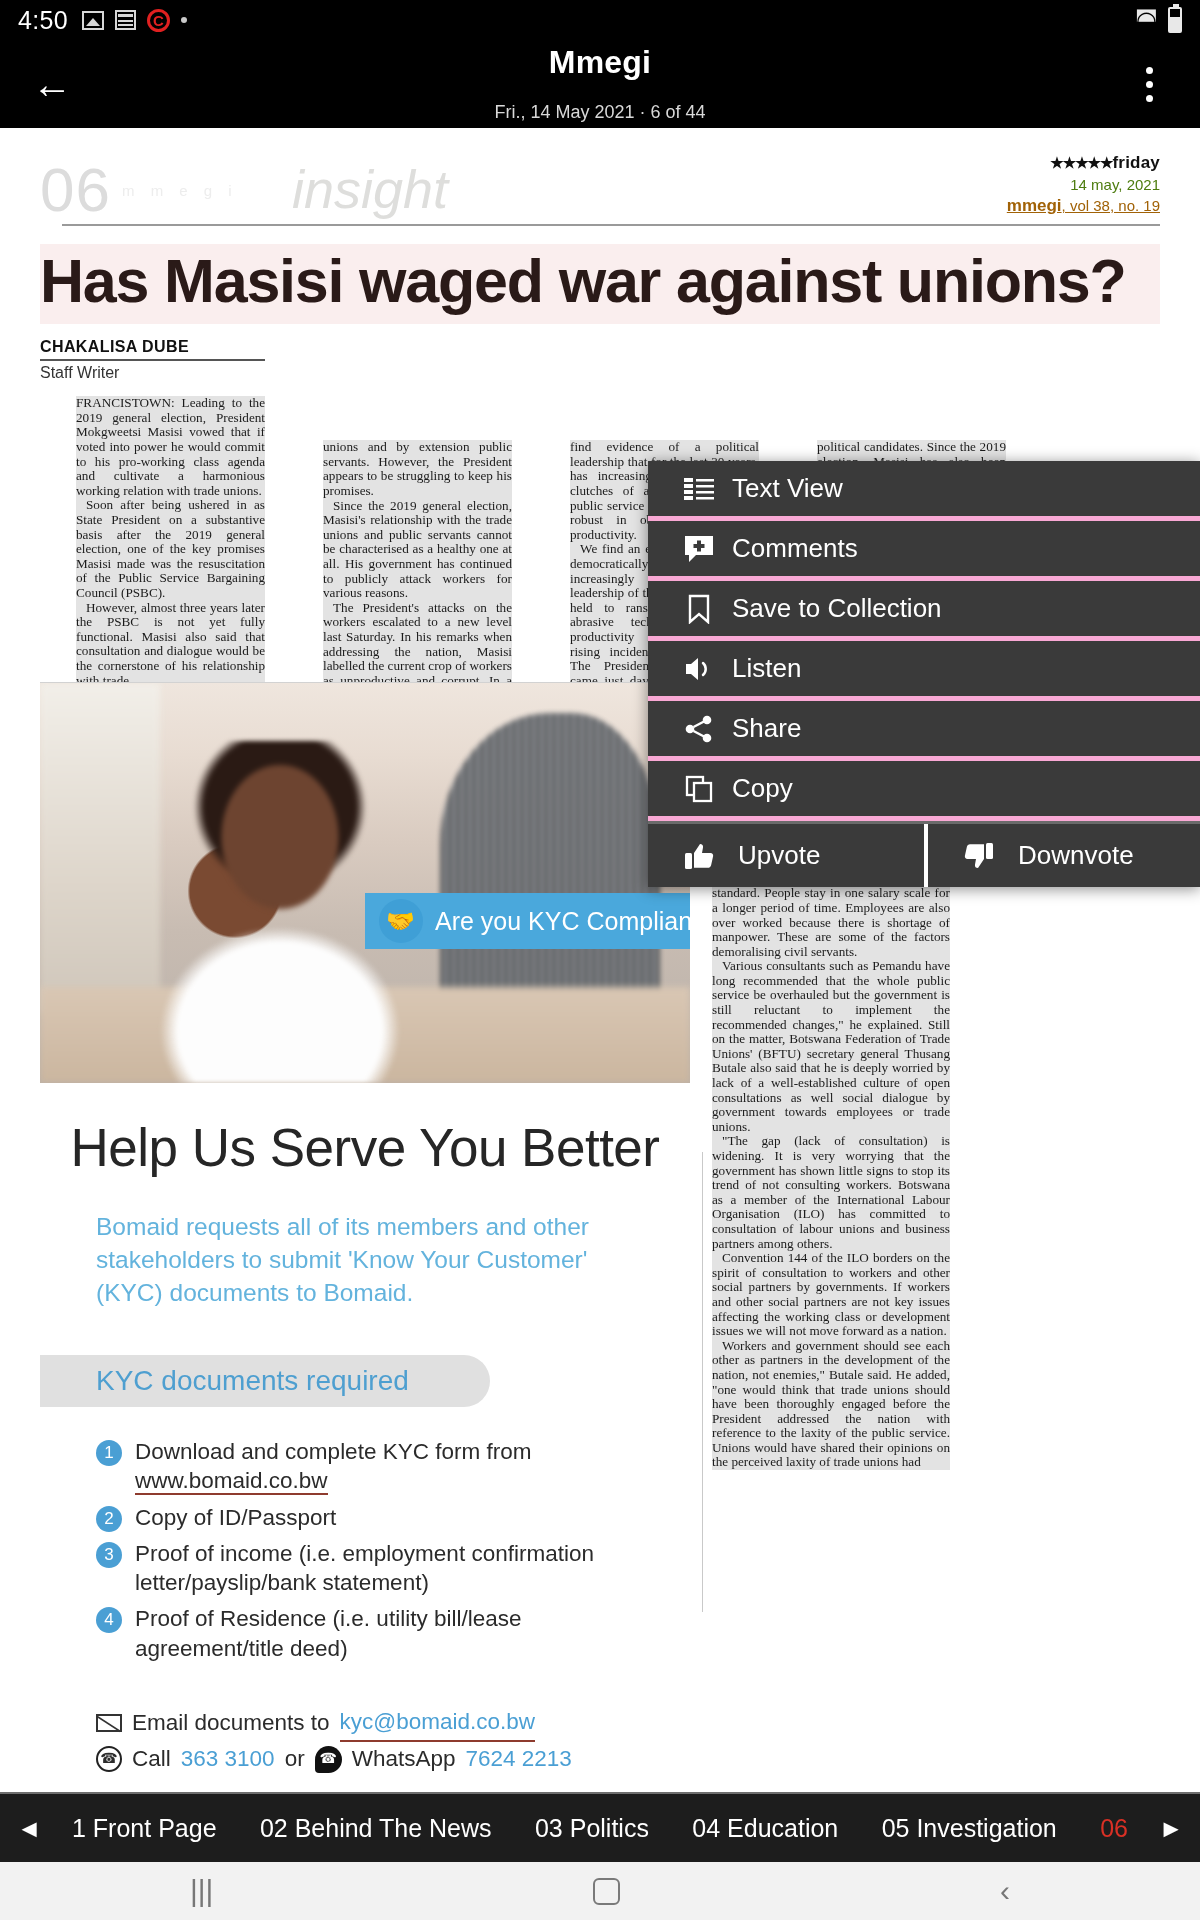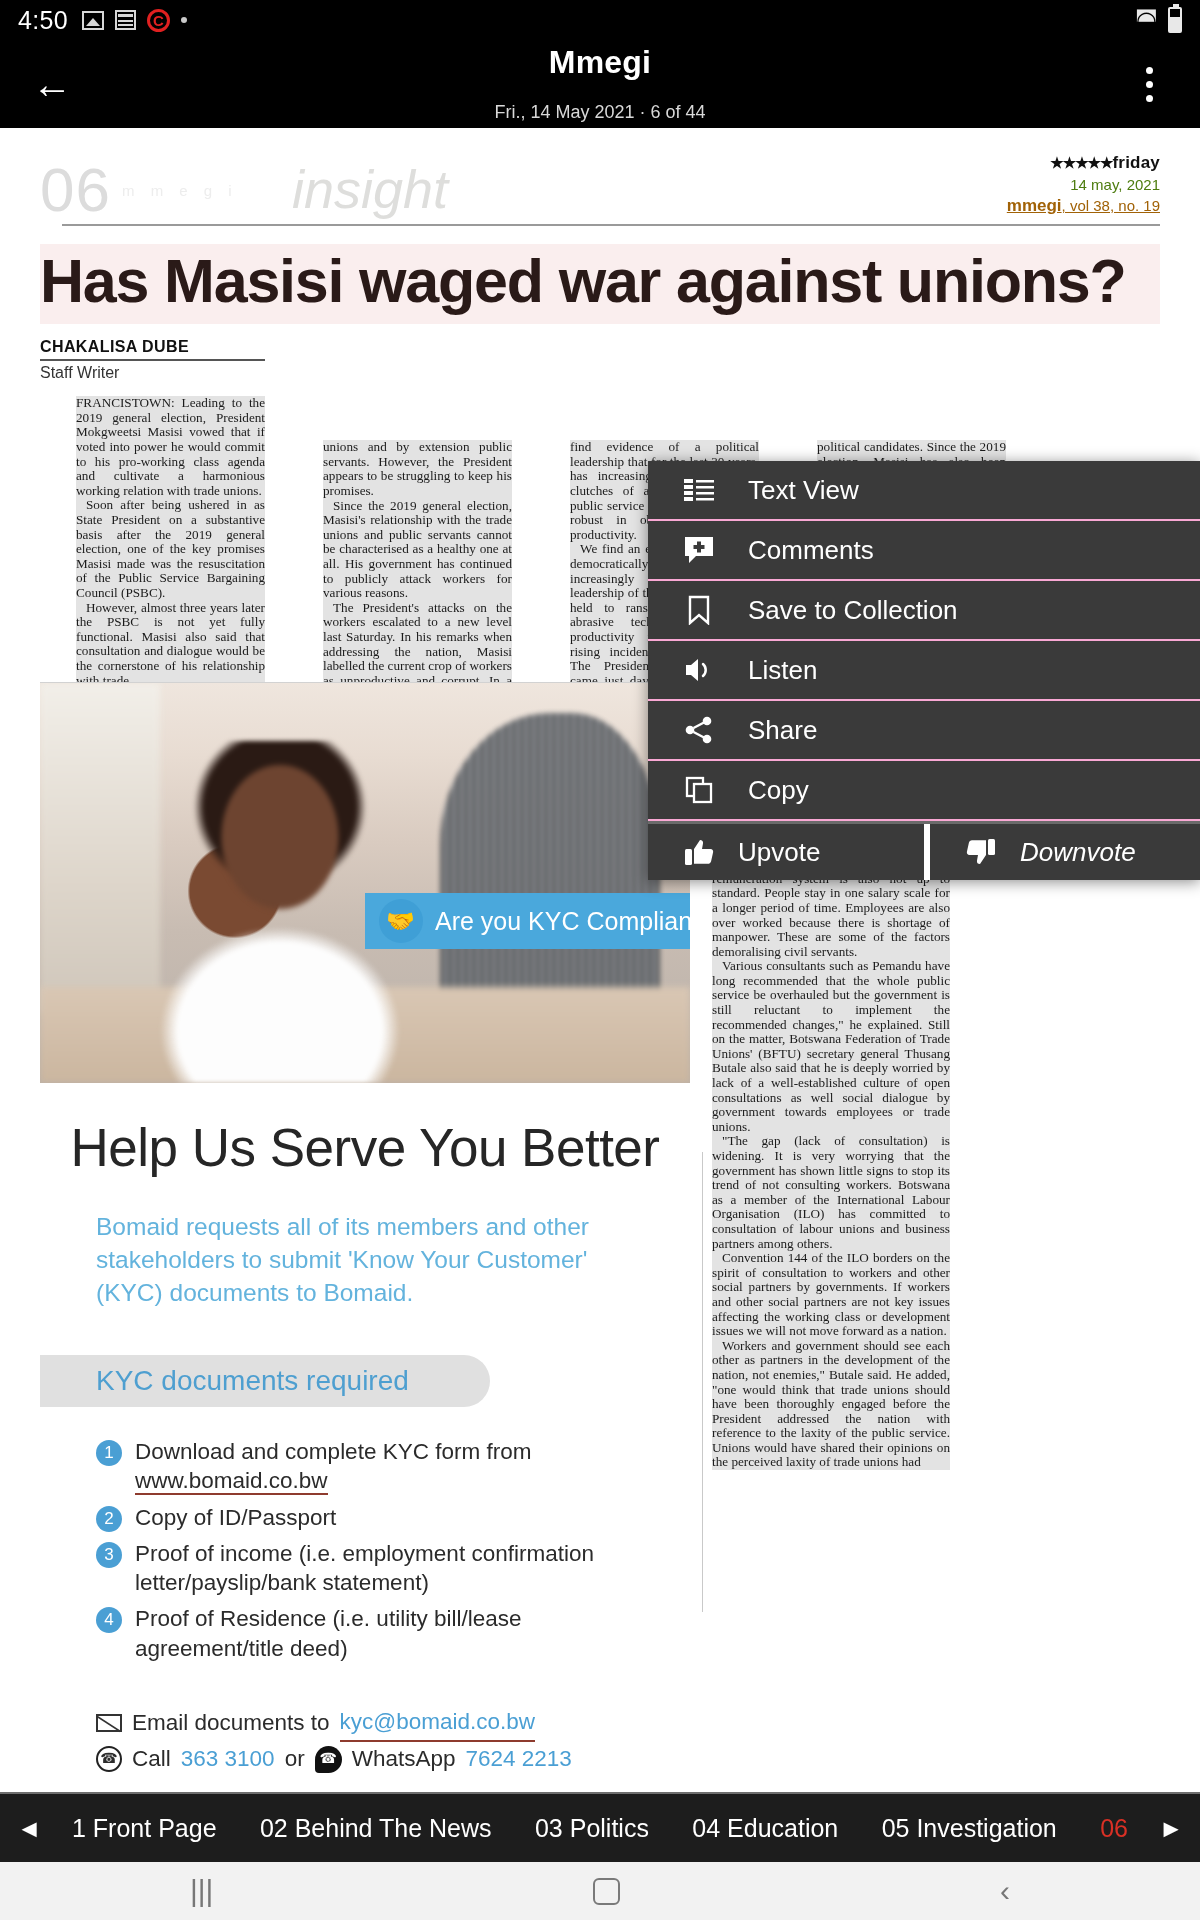--- a/index.html
+++ b/index.html
@@ -210,31 +210,31 @@
   }
   .page-divider{ position:absolute; left:702px; top:1000px; width:1px; height:460px; background:#c9c9c9; }
 
   
   .ctxmenu {
     position:absolute; right:0; top:461px; width:552px;
     background:#3a3a3a; color:#fff; z-index:50;
     box-shadow:0 2px 14px rgba(0,0,0,.45);
   }
   .ctx-item {
-    height:60px; display:flex; align-items:center; gap:32px; padding-left:34px;
-    border-bottom:2px solid #f9a8d4; font-size:26px;
+    height:60px; display:flex; align-items:center; gap:16px; padding-left:34px;
+    border-bottom:5px solid #f9a8d4; font-size:26px;
   }
   .ctx-item:last-of-type { border-bottom:none; }
   .ctx-ico { width:34px; height:34px; display:flex; align-items:center; justify-content:center; }
   .ctx-vote-row { display:flex; border-top:3px solid #6a6a6a; }
   .ctx-vote {
-    flex:1 1 50%; height:56px; display:flex; align-items:center; gap:22px;
+    flex:1 1 50%; height:63px; display:flex; align-items:center; gap:22px;
     padding-left:34px; font-size:26px;
   }
-  .ctx-vote + .ctx-vote { border-left:6px solid #ffffff;font-style:italic; }
+  .ctx-vote + .ctx-vote { border-left:4px solid #ffffff; }
   svg.i { display:block; }
 
   
   .secnav {
     position:absolute; left:0; top:1792px; width:1200px; height:70px;
     background:#1d1d1d; display:flex; align-items:center;
     border-top:2px solid #6e6e6e;
   }
   .secnav .arrow { width:58px; text-align:center; color:#fff; font-size:25px; }
   .secnav .tabs { flex:1; display:flex; align-items:center; justify-content:space-between;

